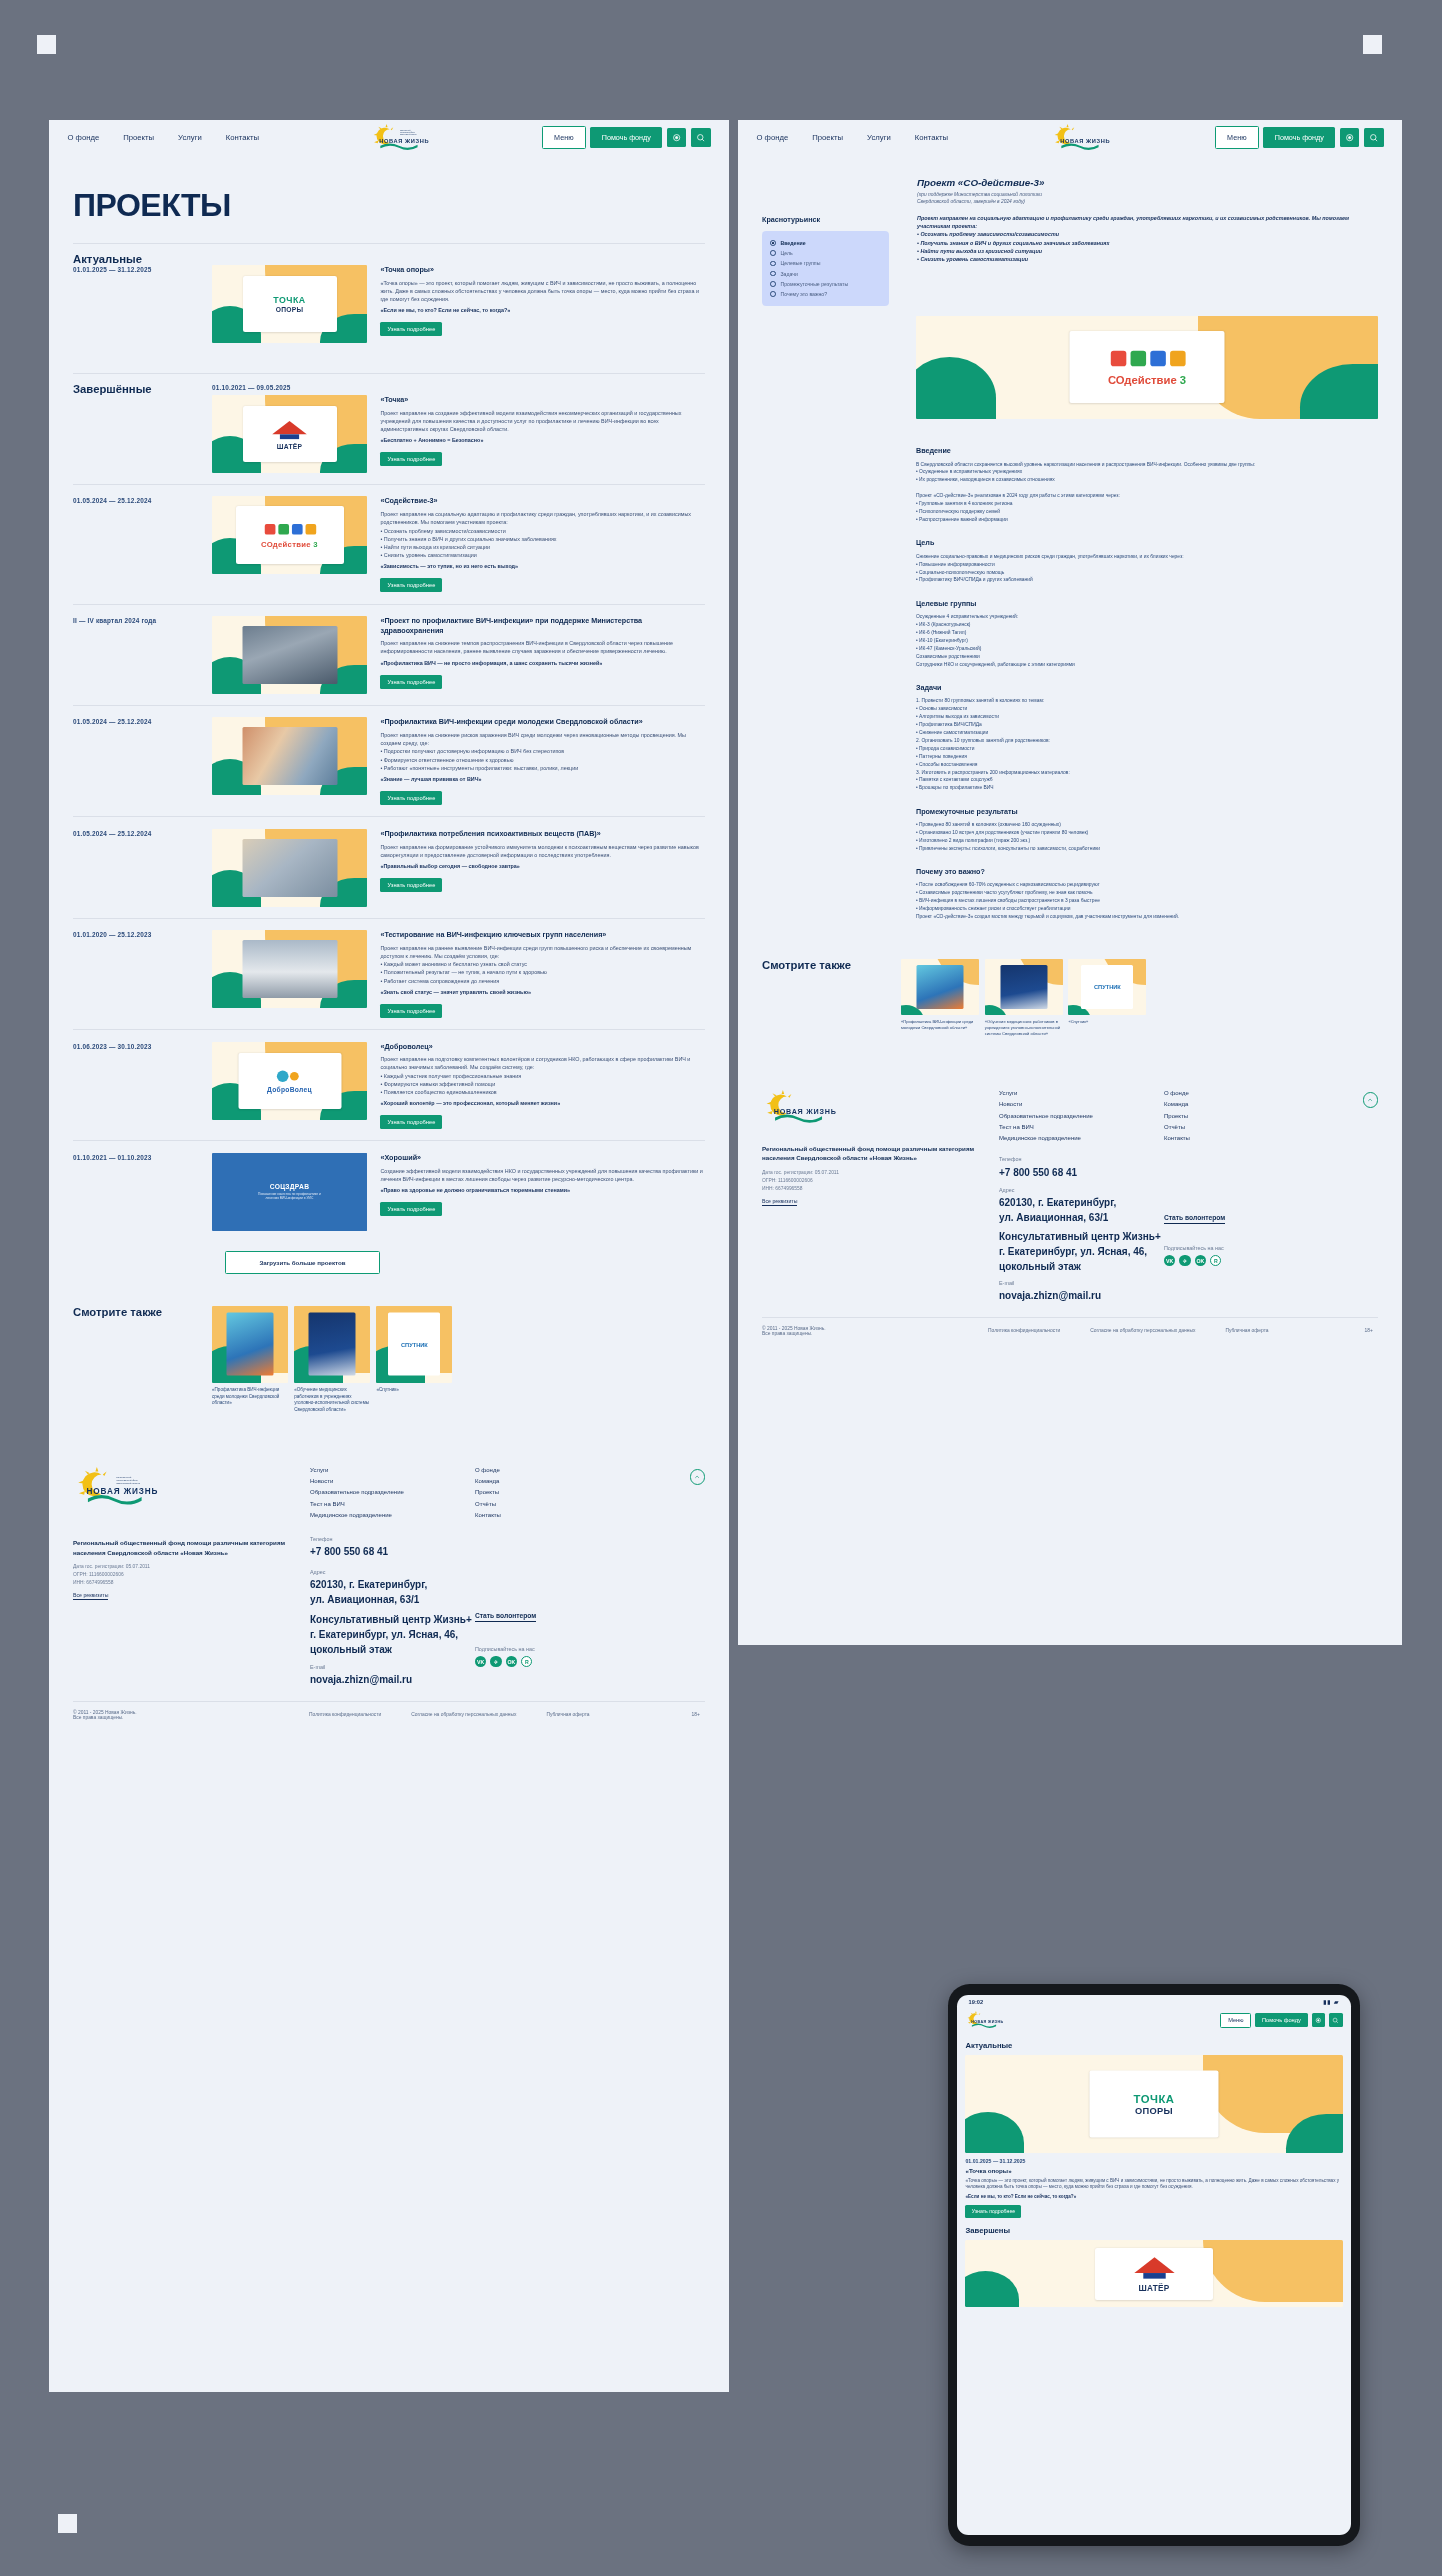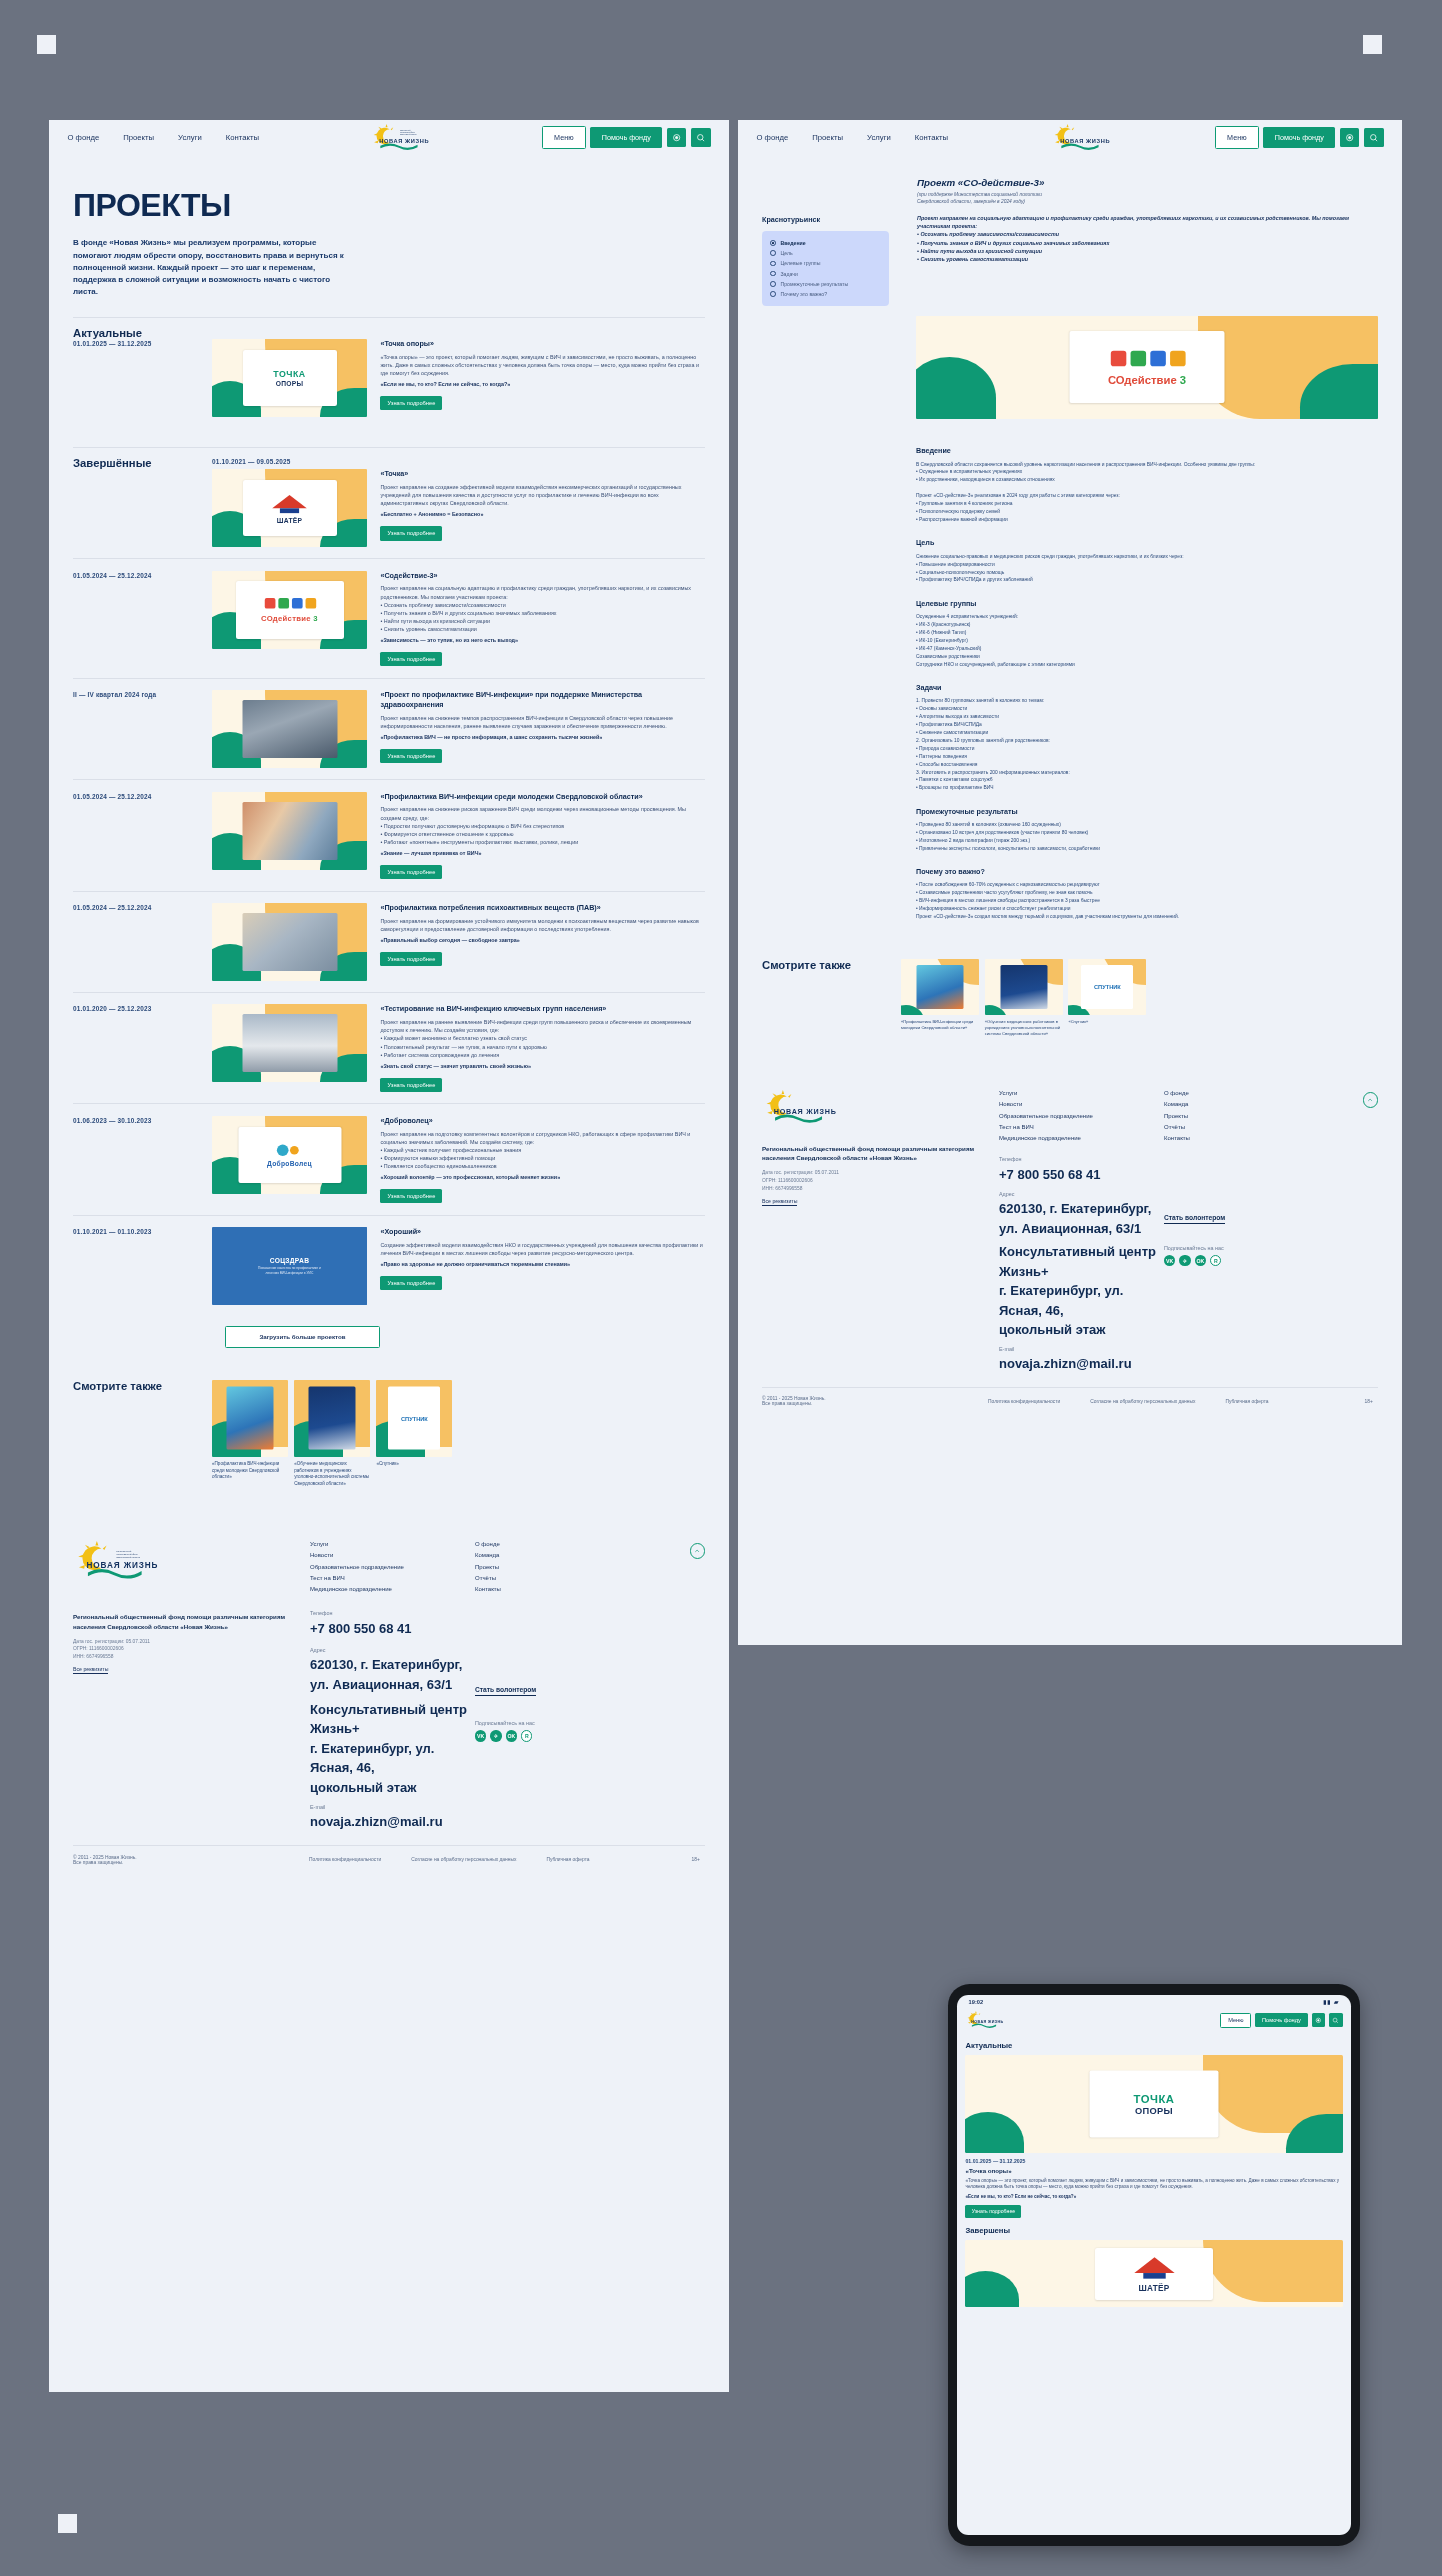--- a/index.html
+++ b/index.html
@@ -82,21 +82,21 @@
   
   .footer { margin-top:36px; padding:17.5px 0 0 0; }
   .f-grid { display:flex; }
   .f-col1 { width:237px; }
   .f-col2 { width:165px; }
   .f-col3 { width:98px; }
   .f-col4 { flex:1; }
   .f-link { display:block; font-size:6px; color:#17305c; text-decoration:none;
      margin-bottom:5.2px; }
   .f-lbl { font-size:5.4px; color:#6b7b95; margin-bottom:2.1px; }
-  .f-strong { font-size:13px; font-weight:bold; color:#0f2a52; line-height:1.5; }
+  .f-strong { font-size:10px; font-weight:bold; color:#0f2a52; line-height:1.5; }
   .f-desc { font-size:6.2px; font-weight:bold; color:#0f2a52; line-height:1.55; margin-bottom:6.2px;}
   .f-meta { font-size:4.9px; color:#6b7b95; line-height:1.6; }
   .f-under { display:inline-block; font-size:5.2px; color:#17305c; border-bottom:0.5px solid #17305c;
      padding-bottom:1px; margin-top:5.2px; text-decoration:none; }
   .f-vol { font-size:6.7px; font-weight:bold; color:#0f2a52; border-bottom:0.8px solid #0f2a52;
      padding-bottom:2.1px; display:inline-block; }
   .socials { display:flex; gap:4.1px; margin-top:4.1px; }
   .soc { width:11.3px; height:11.3px; border-radius:50%; background:#0e9974; color:#fff;
      font-size:5.2px; display:flex; align-items:center; justify-content:center; font-weight:bold;}
   .soc.outline { background:#fff; color:#0e9974; border:0.8px solid #0e9974; }
@@ -202,21 +202,20 @@
         <svg viewBox="0 0 24 24">
             <circle cx="11" cy="11" r="7"></circle>
             <line x1="16" y1="16" x2="21" y2="21"></line>
           </svg>
       </div>
     </div>
   </div>
 
   <div class="wrap">
     <h1 class="page-title">ПРОЕКТЫ</h1>
-    <div class="lede">В фонде «Новая Жизнь» мы реализуем программы, которые помогают людям обрести опору, восстановить права и вернуться к полноценной жизни. Каждый проект — это шаг к переменам, поддержка в сложной ситуации и возможность начать с чистого листа.</div>
 
     <div class="section-row">
       <div class="sec-title">Актуальные</div>
     </div>
 
     <div class="proj first">
       <div class="proj-date">01.01.2025 — 31.12.2025</div>
       <div class="proj-img">
         <div class="art">
             <div class="blobA"></div>

